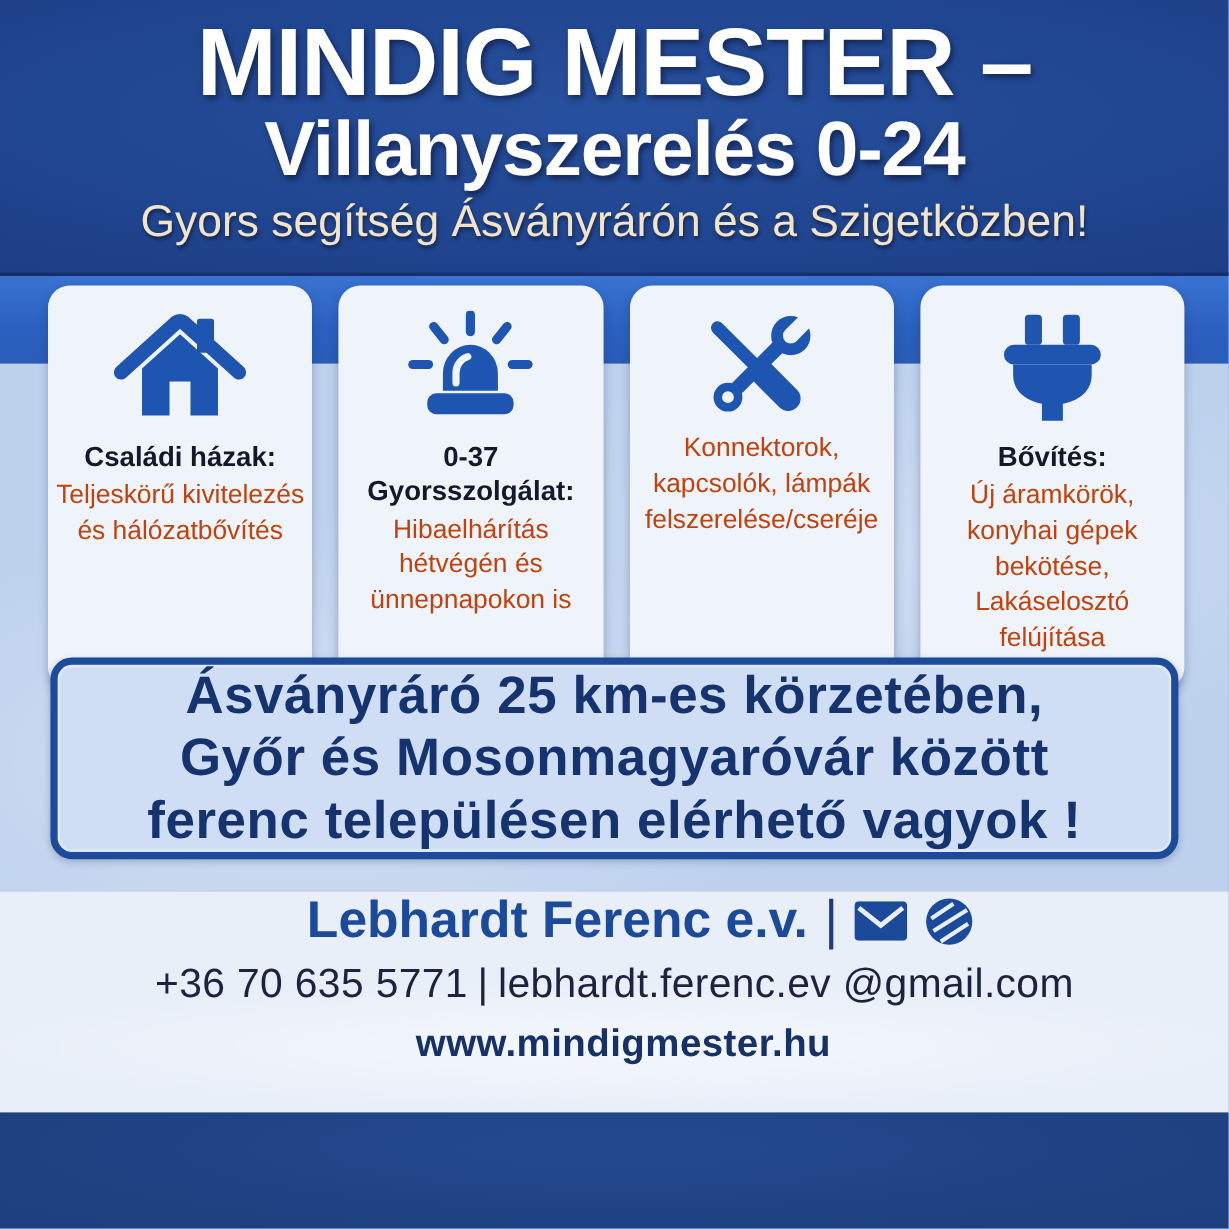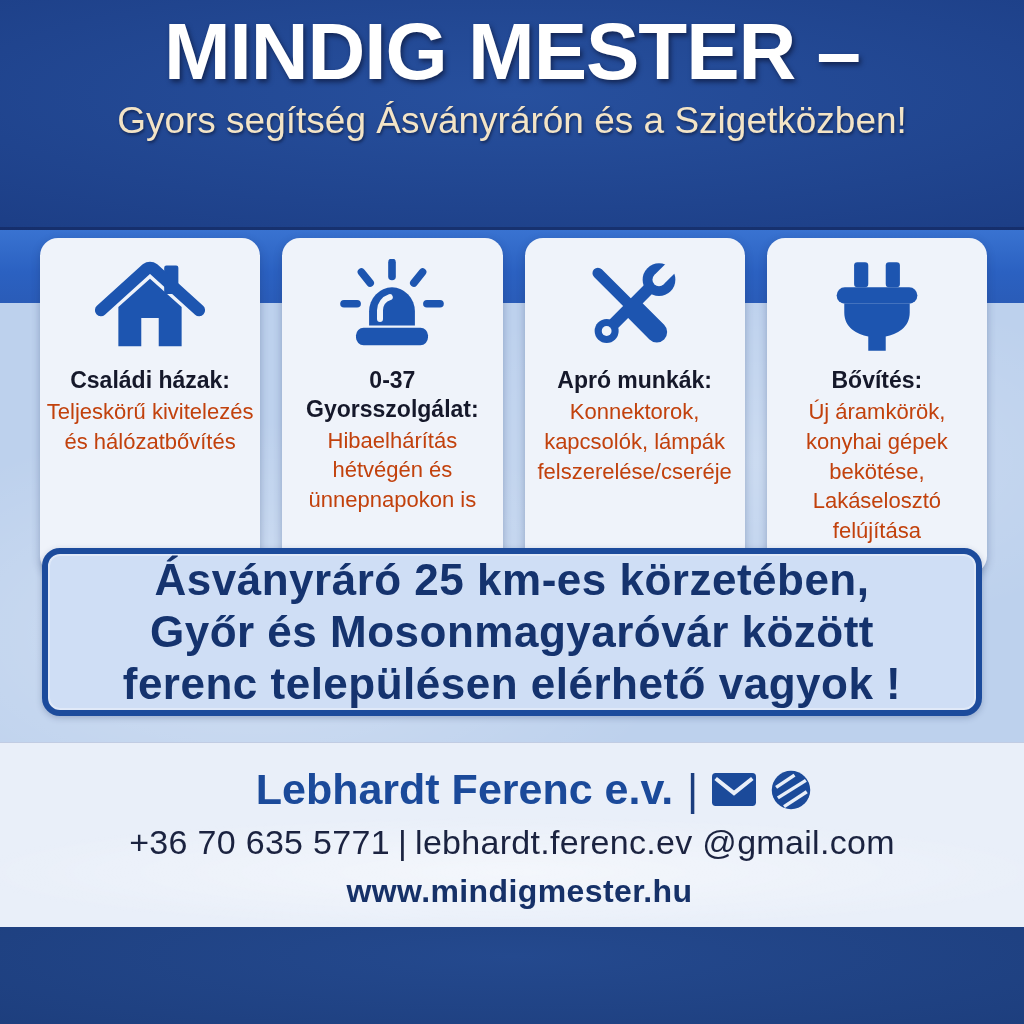--- a/index.html
+++ b/index.html
@@ -67,21 +67,21 @@
   
   .contact-band{
     position:absolute;top:742px;left:0;right:0;height:185px;
     background:#e9eff9;
     background-image:radial-gradient(70% 40% at 50% 70%, rgba(255,255,255,.5), rgba(255,255,255,0) 75%);
     border-top:1px solid rgba(120,140,185,.35);
     border-bottom:2px solid rgba(255,255,255,.8);
     text-align:center;z-index:2;
   }
   .name-row{
-    margin-top:22px;font-size:43px;font-weight:700;color:#1b4a9a;
+    font-size:43px;font-weight:700;color:#1b4a9a;
     display:flex;align-items:center;justify-content:center;gap:14px;padding-left:44px;
   }
   .name-row .sep{font-weight:400;color:#1b3d7e;transform:scaleY(1.05);}
   .name-row svg{display:block;}
   .contact-row{
     margin-top:9px;font-size:34px;font-weight:400;color:#1b2340;letter-spacing:.3px;
   }
   .contact-row .sep{color:#1b2340;padding:0 8px;}
   .site-row{
     margin-top:11px;font-size:32px;font-weight:700;color:#163168;letter-spacing:.4px;padding-left:15px;
@@ -94,20 +94,21 @@
 </style>
 </head>
 <body>
 
 <div class="poster">
 
   <div class="mid-band"></div>
 
   <header class="hero">
     <h1>MINDIG MESTER –</h1>
+    <h2>Villanyszerelés 0-24</h2>
     <p class="tagline">Gyors segítség Ásványrárón és a Szigetközben!</p>
   </header>
 
   <section class="cards">
 
     <article class="card">
       <div class="icon-wrap">
         <svg width="116" height="96" viewBox="0 0 100 88" aria-hidden="true">
           <rect x="63" y="6" width="13" height="26" rx="2" fill="#1d55b0"></rect>
           <path d="M5,47 L47,9 a5,5 0 0 1 6,0 L95,47" fill="none" stroke="#1d55b0" stroke-width="11" stroke-linecap="round" stroke-linejoin="round"></path>
@@ -145,21 +146,20 @@
           <line x1="27" y1="63" x2="64" y2="26" stroke="#1d55b0" stroke-width="11" stroke-linecap="round"></line>
           <circle cx="24" cy="66" r="11" fill="#1d55b0"></circle>
           <circle cx="24" cy="66" r="4.5" fill="#eff3fa"></circle>
           <circle cx="72" cy="19" r="15" fill="#1d55b0"></circle>
           <g transform="rotate(45 72 19)">
             <rect x="66" y="-3" width="12" height="22" fill="#eff3fa"></rect>
           </g>
           <circle cx="72" cy="19" r="6" fill="#eff3fa"></circle>
         </svg>
       </div>
-      <h3>Apró munkák:</h3>
       <p>Konnektorok, kapcsolók, lámpák felszerelése/cseréje</p>
     </article>
 
     <article class="card">
       <div class="icon-wrap">
         <svg width="116" height="96" viewBox="0 0 100 88" aria-hidden="true">
           <rect x="29" y="3" width="13" height="23" rx="3" fill="#1d55b0"></rect>
           <rect x="58" y="3" width="13" height="23" rx="3" fill="#1d55b0"></rect>
           <rect x="13" y="26" width="74" height="15" rx="7.5" fill="#1d55b0"></rect>
           <path fill="#1d55b0" d="M20,41 h60 v8 c0,14 -12,20 -22,22 v13 h-16 v-13 c-10,-2 -22,-8 -22,-22 z"></path>

